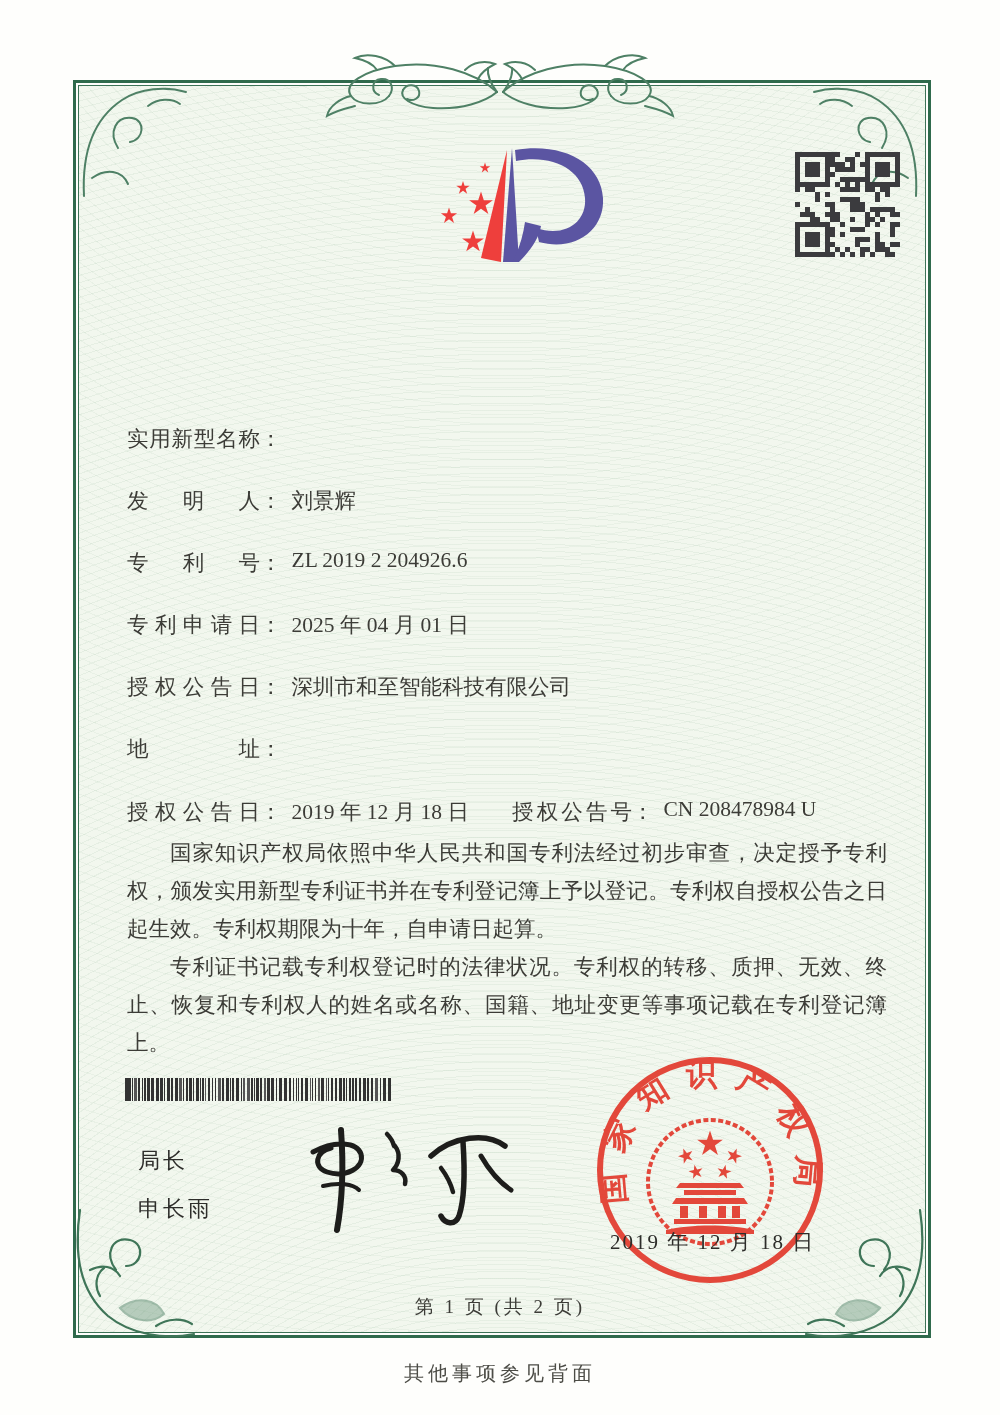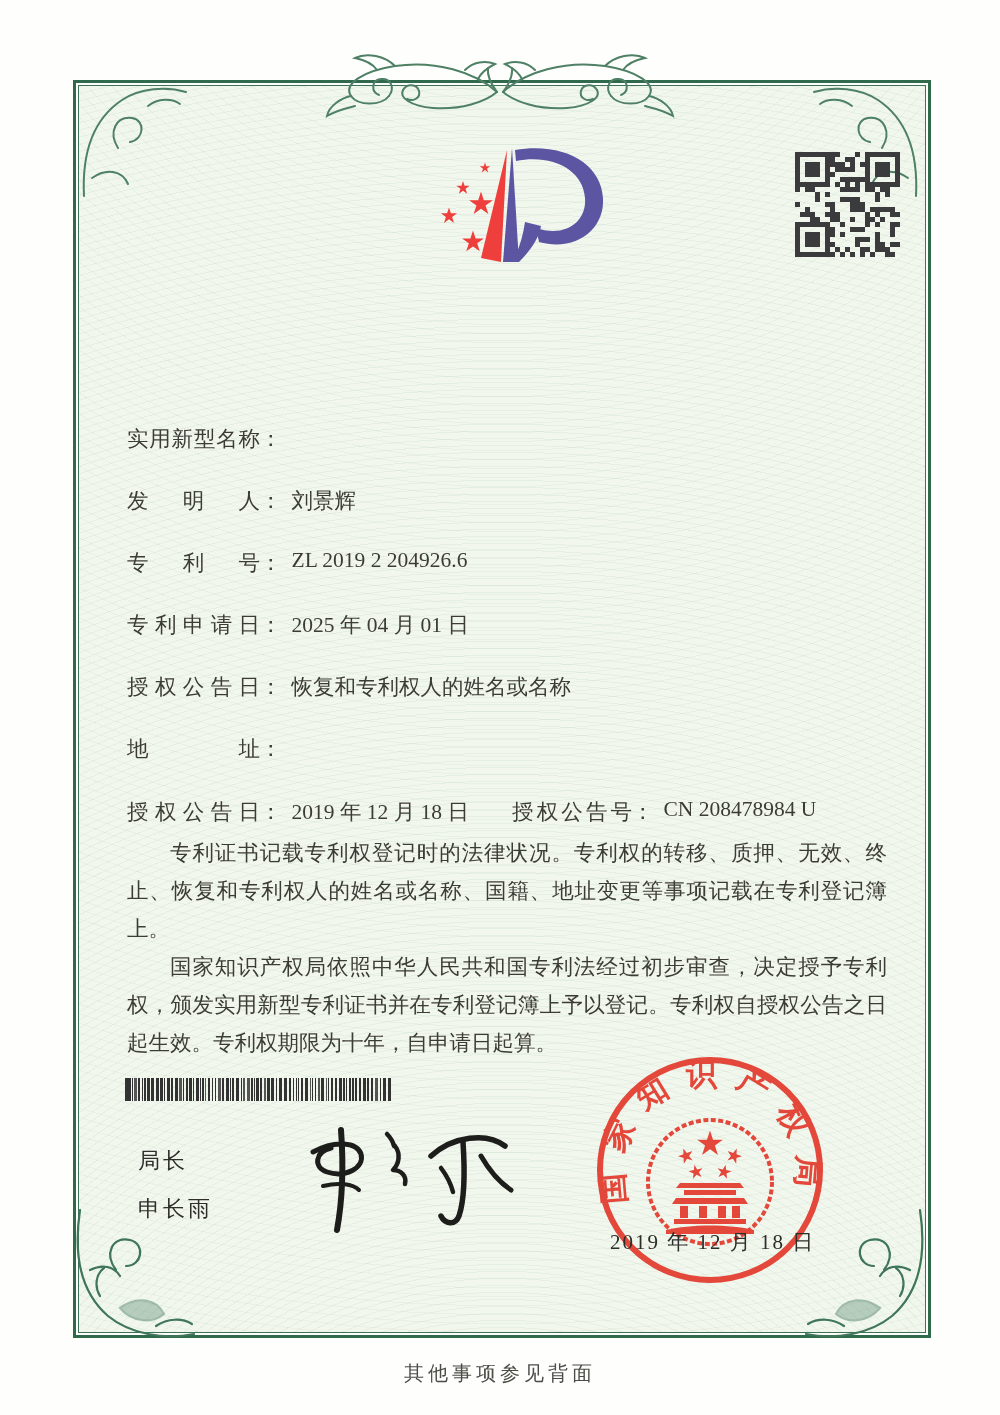--- a/index.html
+++ b/index.html
@@ -378,41 +378,41 @@
       <span class="fvalue">ZL 2019 2 204926.6</span>
     </div>
     <div class="frow" style="top:186px;">
       <span class="flabel">专利申请日</span>
         <span class="fcolon">：</span>
       <span class="fvalue">2025 年 04 月 01 日</span>
     </div>
     <div class="frow" style="top:248px;">
       <span class="flabel">授权公告日</span>
         <span class="fcolon">：</span>
-      <span class="fvalue">恢复和专利权人的姓名或名称</span>
+      <span class="fvalue">深圳市和至智能科技有限公司</span>
     </div>
     <div class="frow" style="top:310px;">
       <span class="flabel">地址</span>
         <span class="fcolon">：</span>
     </div>
     <div class="frow" style="top:373px;width:762px;">
       <span class="flabel">授权公告日</span>
         <span class="fcolon">：</span>
       <span class="fvalue">2019 年 12 月 18 日</span>
       <span class="grant2">
         <span class="flabel">授权公告号</span>
           <span class="fcolon">：</span>
         <span class="fvalue">CN 208478984 U</span>
       </span>
     </div>
   </div>
 
   <div class="paras">
+    <p>国家知识产权局依照中华人民共和国专利法经过初步审查，决定授予专利权，颁发实用新型专利证书并在专利登记簿上予以登记。专利权自授权公告之日起生效。专利权期限为十年，自申请日起算。</p>
     <p>专利证书记载专利权登记时的法律状况。专利权的转移、质押、无效、终止、恢复和专利权人的姓名或名称、国籍、地址变更等事项记载在专利登记簿上。</p>
-    <p>国家知识产权局依照中华人民共和国专利法经过初步审查，决定授予专利权，颁发实用新型专利证书并在专利登记簿上予以登记。专利权自授权公告之日起生效。专利权期限为十年，自申请日起算。</p>
   </div>
 
   <div class="barcode">
       <span style="left: 0px; width: 1px;"></span>
       <span style="left: 3px; width: 3px;"></span>
       <span style="left: 7px; width: 1px;"></span>
       <span style="left: 9px; width: 3px; background: rgb(85, 85, 85);"></span>
       <span style="left: 13px; width: 2px;"></span>
       <span style="left: 17px; width: 1px;"></span>
       <span style="left: 19px; width: 2px;"></span>
@@ -532,15 +532,16 @@
         <rect x="-11" y="24" width="8" height="12"></rect>
         <rect x="8" y="24" width="8" height="12"></rect>
         <rect x="22" y="24" width="8" height="12"></rect>
         <rect x="-36" y="37" width="72" height="5"></rect>
         <path d="M-44,48 C-20,42 20,42 44,48 L44,52 L-44,52 Z"></path>
       </g>
     </g>
   </svg>
   <div class="seal-date">2019 年 12 月 18 日</div>
 
+  <div class="page-no">第 1 页 (共 2 页)</div>
   <div class="back-note">其他事项参见背面</div>
 
 </div>
 
 </body></html>

